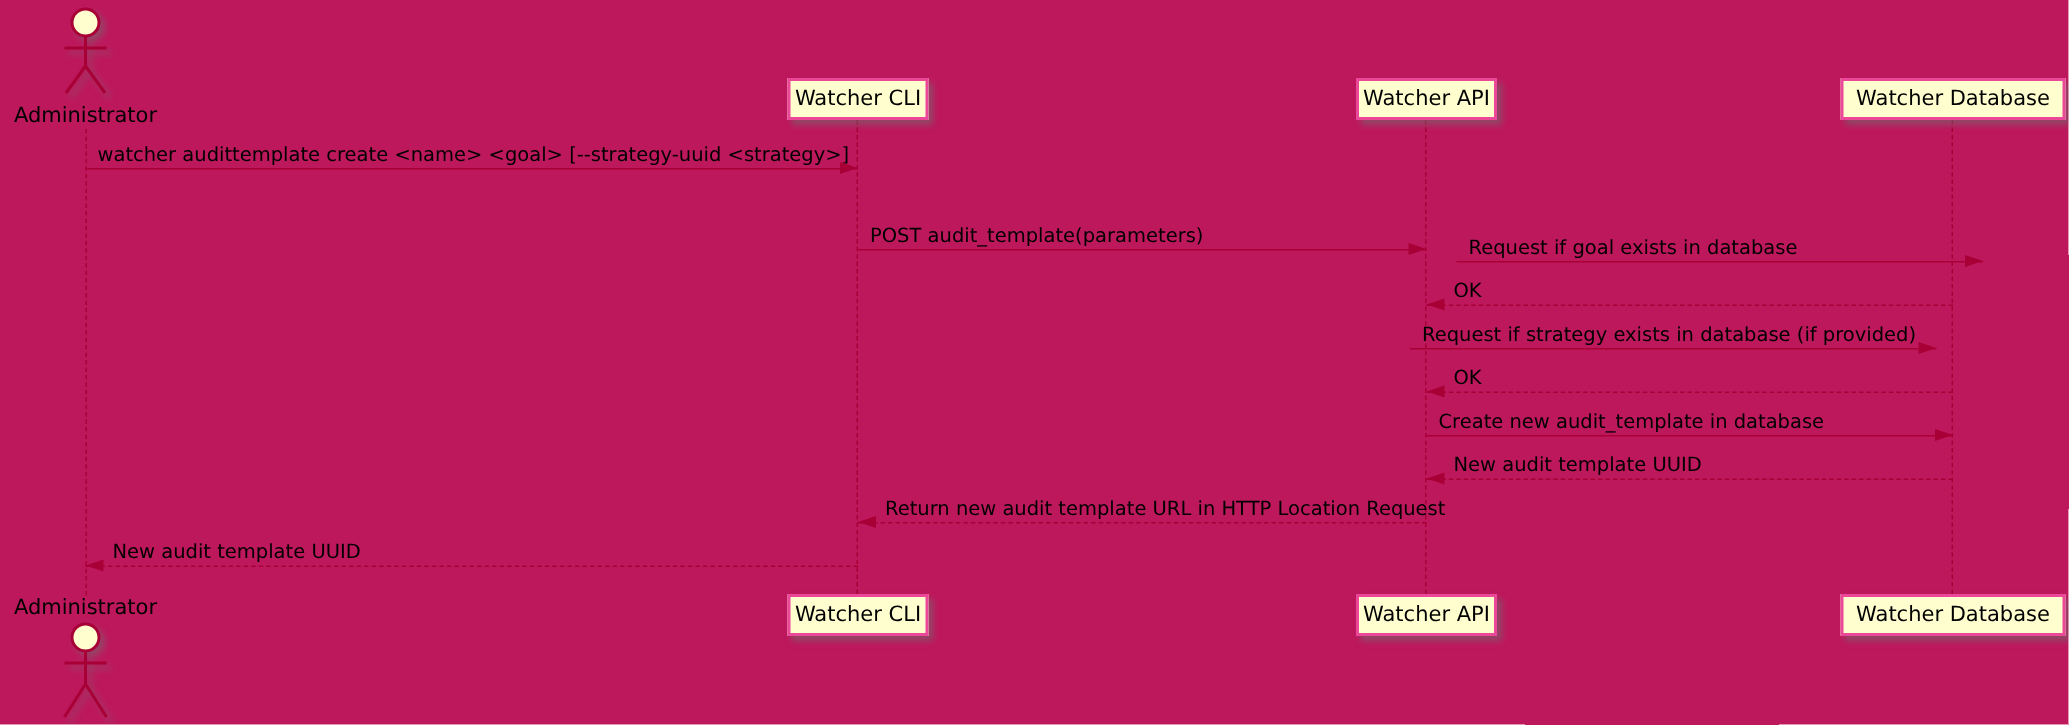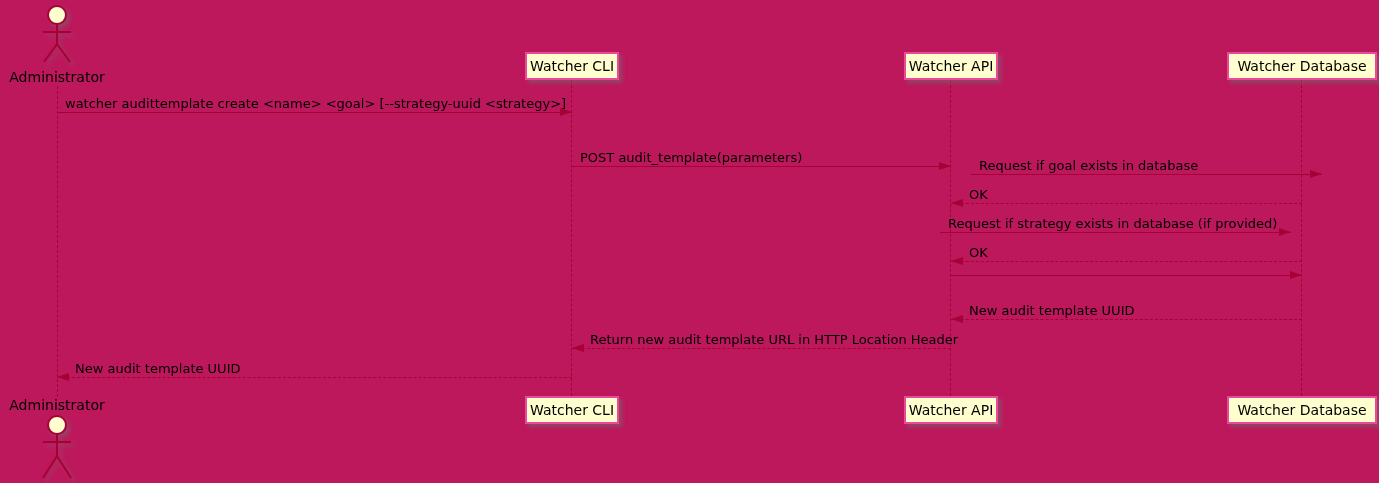--- a/index.html
+++ b/index.html
@@ -147,34 +147,35 @@
   </div>
 
   <div class="msg" style="left:951px; top:245px; width:351px;">
     <div class="msg-label ret">OK</div>
     <div class="msg-line dashed">
         <span class="arrow left"></span>
       </div>
   </div>
 
   <div class="msg" style="left:951px; top:274px; width:351px;">
+    <div class="msg-label fwd">Create new audit_template in database</div>
     <div class="msg-line solid">
         <span class="arrow right"></span>
       </div>
   </div>
 
   <div class="msg" style="left:951px; top:303px; width:351px;">
     <div class="msg-label ret">New audit template UUID</div>
     <div class="msg-line dashed">
         <span class="arrow left"></span>
       </div>
   </div>
 
   <div class="msg" style="left:572px; top:332px; width:379px;">
-    <div class="msg-label ret">Return new audit template URL in HTTP Location Header</div>
+    <div class="msg-label ret">Return new audit template URL in HTTP Location Request</div>
     <div class="msg-line dashed">
         <span class="arrow left"></span>
       </div>
   </div>
 
   <div class="msg" style="left:57px; top:361px; width:515px;">
     <div class="msg-label ret">New audit template UUID</div>
     <div class="msg-line dashed">
         <span class="arrow left"></span>
       </div>

